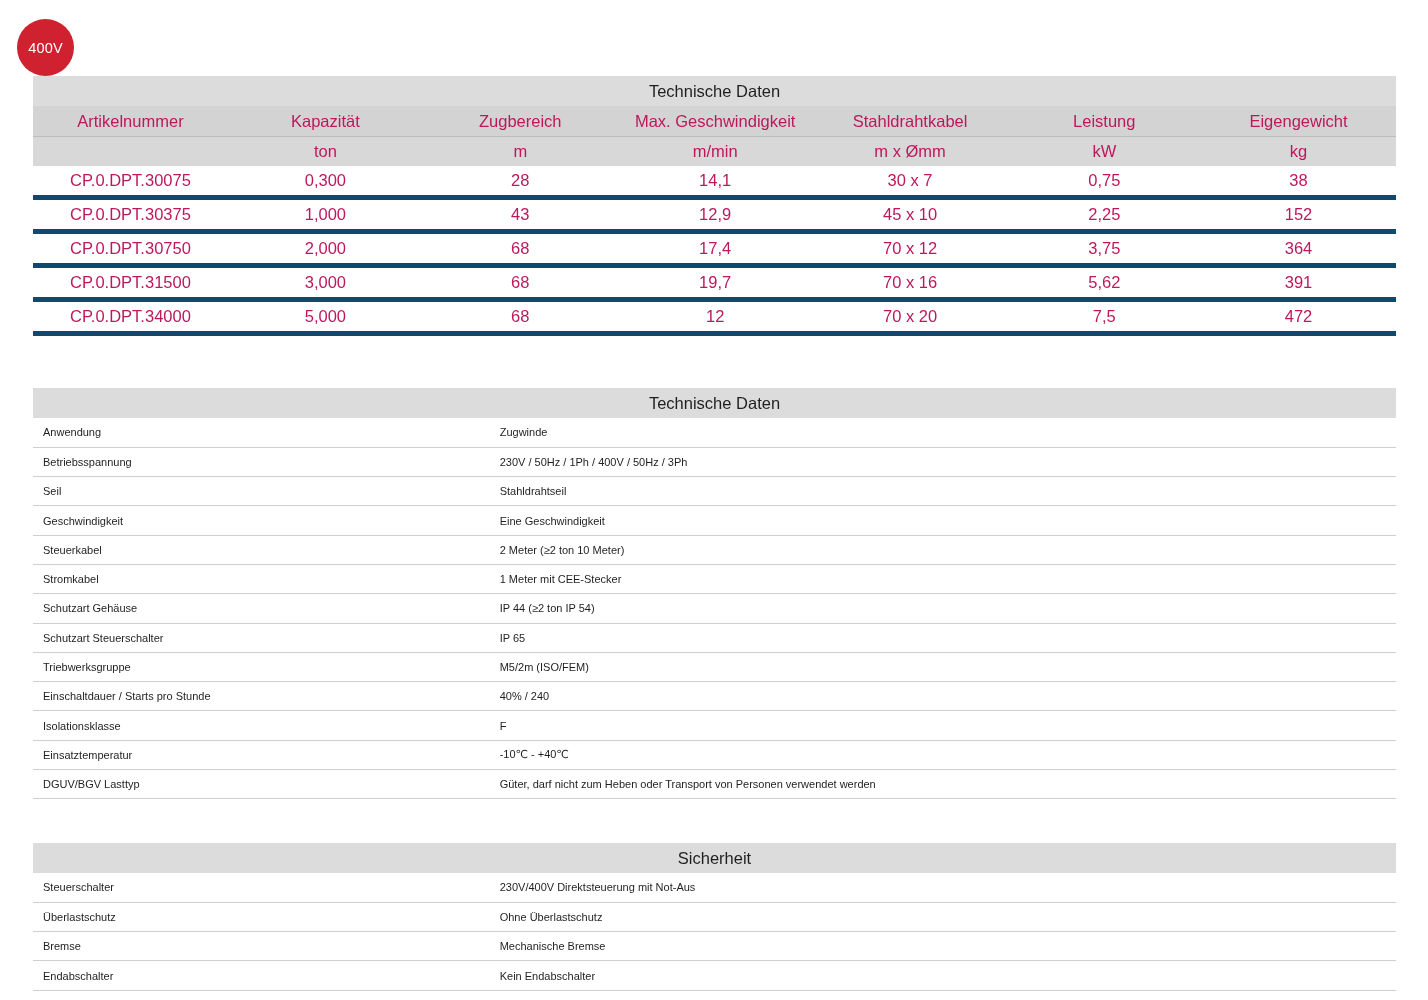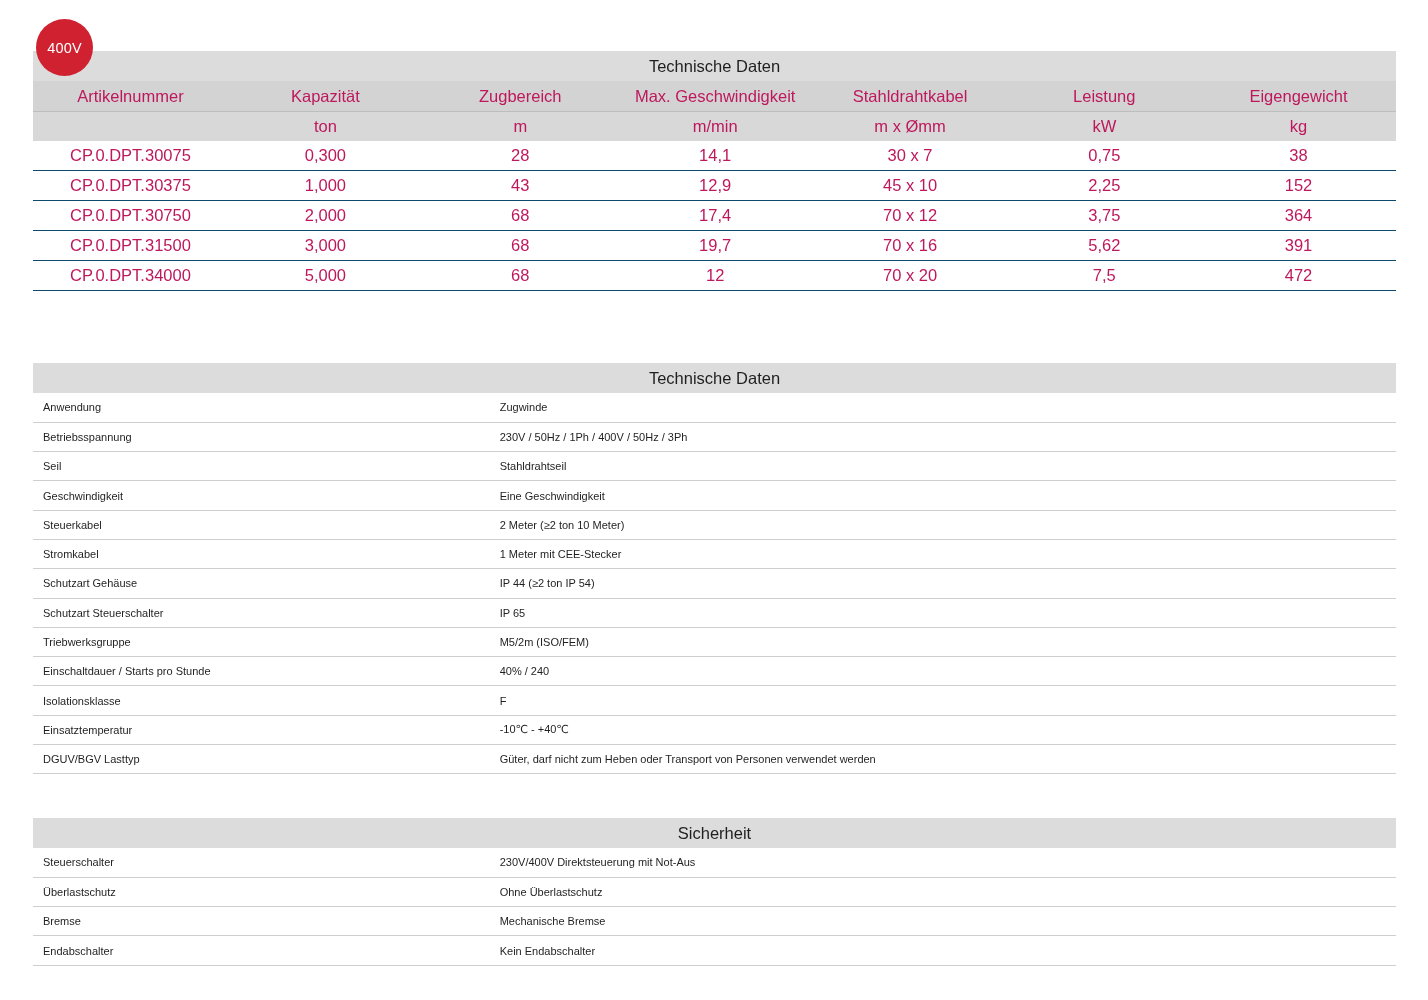--- a/index.html
+++ b/index.html
@@ -20,40 +20,41 @@
   .page {
     position: relative;
     width: 1428px;
     height: 1000px;
     box-sizing: border-box;
   }
 
   
   .badge-400v {
     position: absolute;
-    left: 36px;
+    left: 17px;
     top: 19px;
     width: 57px;
     height: 57px;
     border-radius: 50%;
     background: #cf2130;
     color: #ffffff;
     font-size: 14.5px;
     display: flex;
     align-items: center;
     justify-content: center;
     letter-spacing: .2px;
     z-index: 5;
   }
 
   
   .tbl-block {
     position: absolute;
     left: 33px;
     width: 1363px;
+    margin-top: 25px;
   }
 
   .band-title {
     background: #dcdcdc;
     height: 30px;
     line-height: 30px;
     text-align: center;
     font-size: 16.5px;
     color: #1f1f1f;
   }
@@ -78,21 +79,21 @@
     background: #d3d3d3;
     height: 30px;
     border-bottom: 1px solid #bdbdbd;
   }
   table.grid thead tr.units th {
     background: #d8d8d8;
     height: 29px;
   }
   table.grid tbody tr td {
     background: #ffffff;
-    border-bottom: 1px solid #0c4a6e;
+    border-bottom: 5px solid #0c4a6e;
     height: 29px;
   }
   table.grid tbody tr:first-child td {
     border-top: none;
   }
 
   .col-a { width: 14.3%; }
   .col-b { width: 14.3%; }
   .col-c { width: 14.3%; }
   .col-d { width: 14.3%; }

